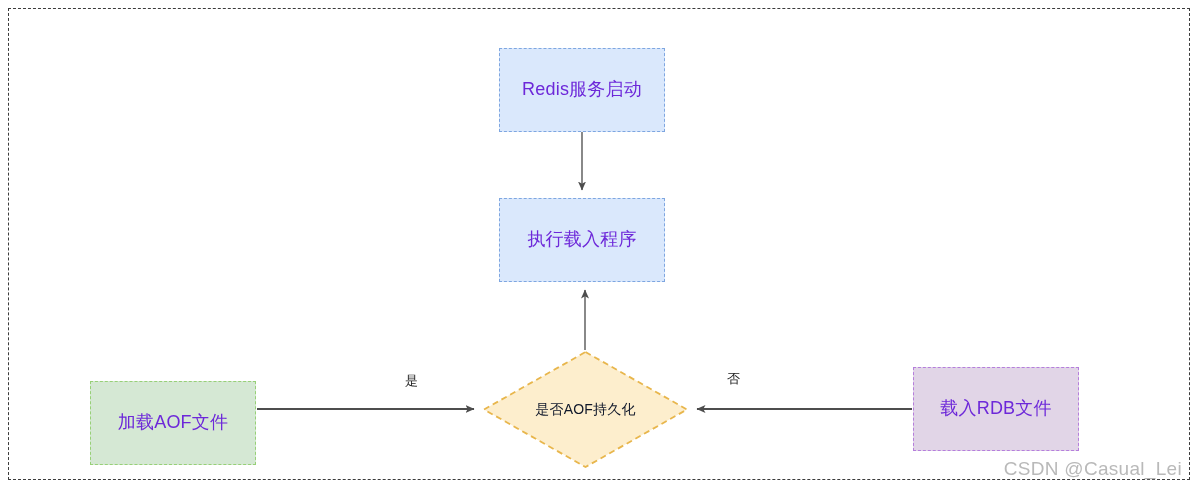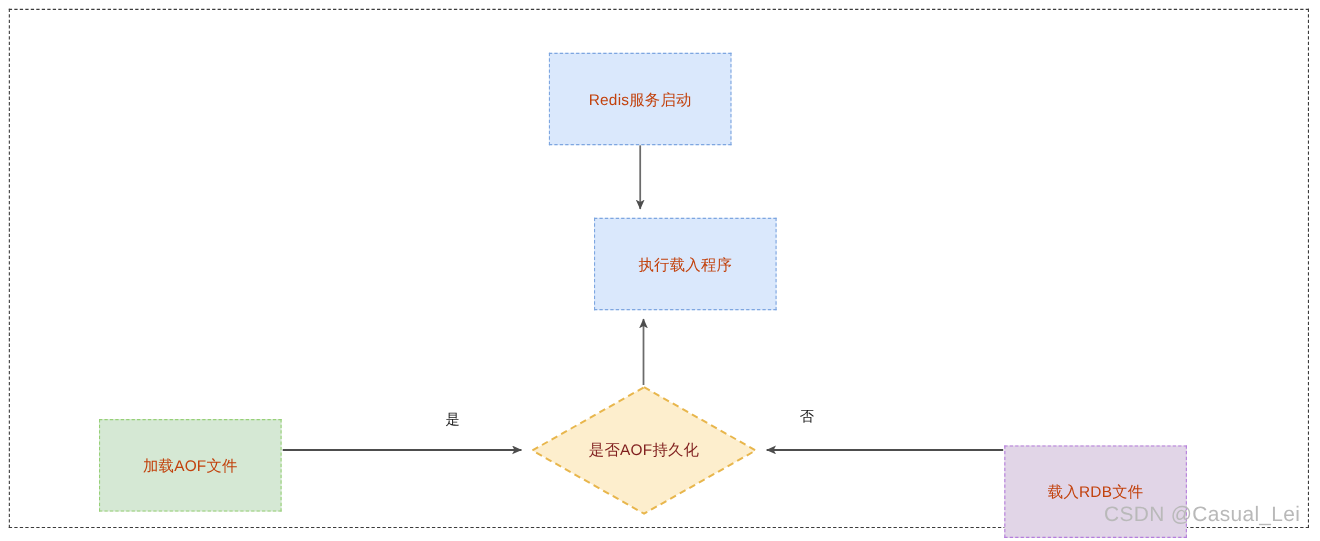--- a/index.html
+++ b/index.html
@@ -26,41 +26,40 @@
     box-sizing: border-box;
     border: 1.5px dashed #3c3c3c;
     pointer-events: none;
   }
   .node {
     position: absolute;
     box-sizing: border-box;
     display: flex;
     align-items: center;
     justify-content: center;
-    font-size: 14px;
-    color: #c2410c;
+    font-size: 18px;
+    color: #6d28d9;
     letter-spacing: 0.2px;
     text-align: center;
     line-height: 1.3;
   }
   .node-blue {
     background: #dae8fc;
     border: 1.6px dashed #7ea6e0;
   }
   .node-green {
     background: #d5e8d4;
     border: 1.6px dashed #97d077;
   }
   .node-purple {
     background: #e1d5e7;
     border: 1.6px dashed #b57edc;
-    margin-top: 38px;
   }
   .node-box1 { left: 499px; top: 48px; width: 166px; height: 84px; }
-  .node-box2 { left: 499px; top: 198px; width: 166px; height: 84px; margin-left: 41px; }
+  .node-box2 { left: 499px; top: 198px; width: 166px; height: 84px; }
   .node-green-box { left: 90px; top: 367px; width: 166px; height: 84px; margin-top: 14px; }
   .node-purple-box { left: 913px; top: 367px; width: 166px; height: 84px; }
 
   .diamond-wrap {
     position: absolute;
     left: 482px;
     top: 350px;
     width: 207px;
     height: 119px;
   }
@@ -73,21 +72,21 @@
   .diamond-label {
     position: absolute;
     left: 0;
     top: 0;
     width: 207px;
     height: 119px;
     display: flex;
     align-items: center;
     justify-content: center;
     font-size: 14px;
-    color: #7f1d1d;
+    color: #0f172a;
     letter-spacing: 0.2px;
   }
 
   .edge-layer {
     position: absolute;
     left: 0;
     top: 0;
     width: 1200px;
     height: 492px;
     pointer-events: none;

